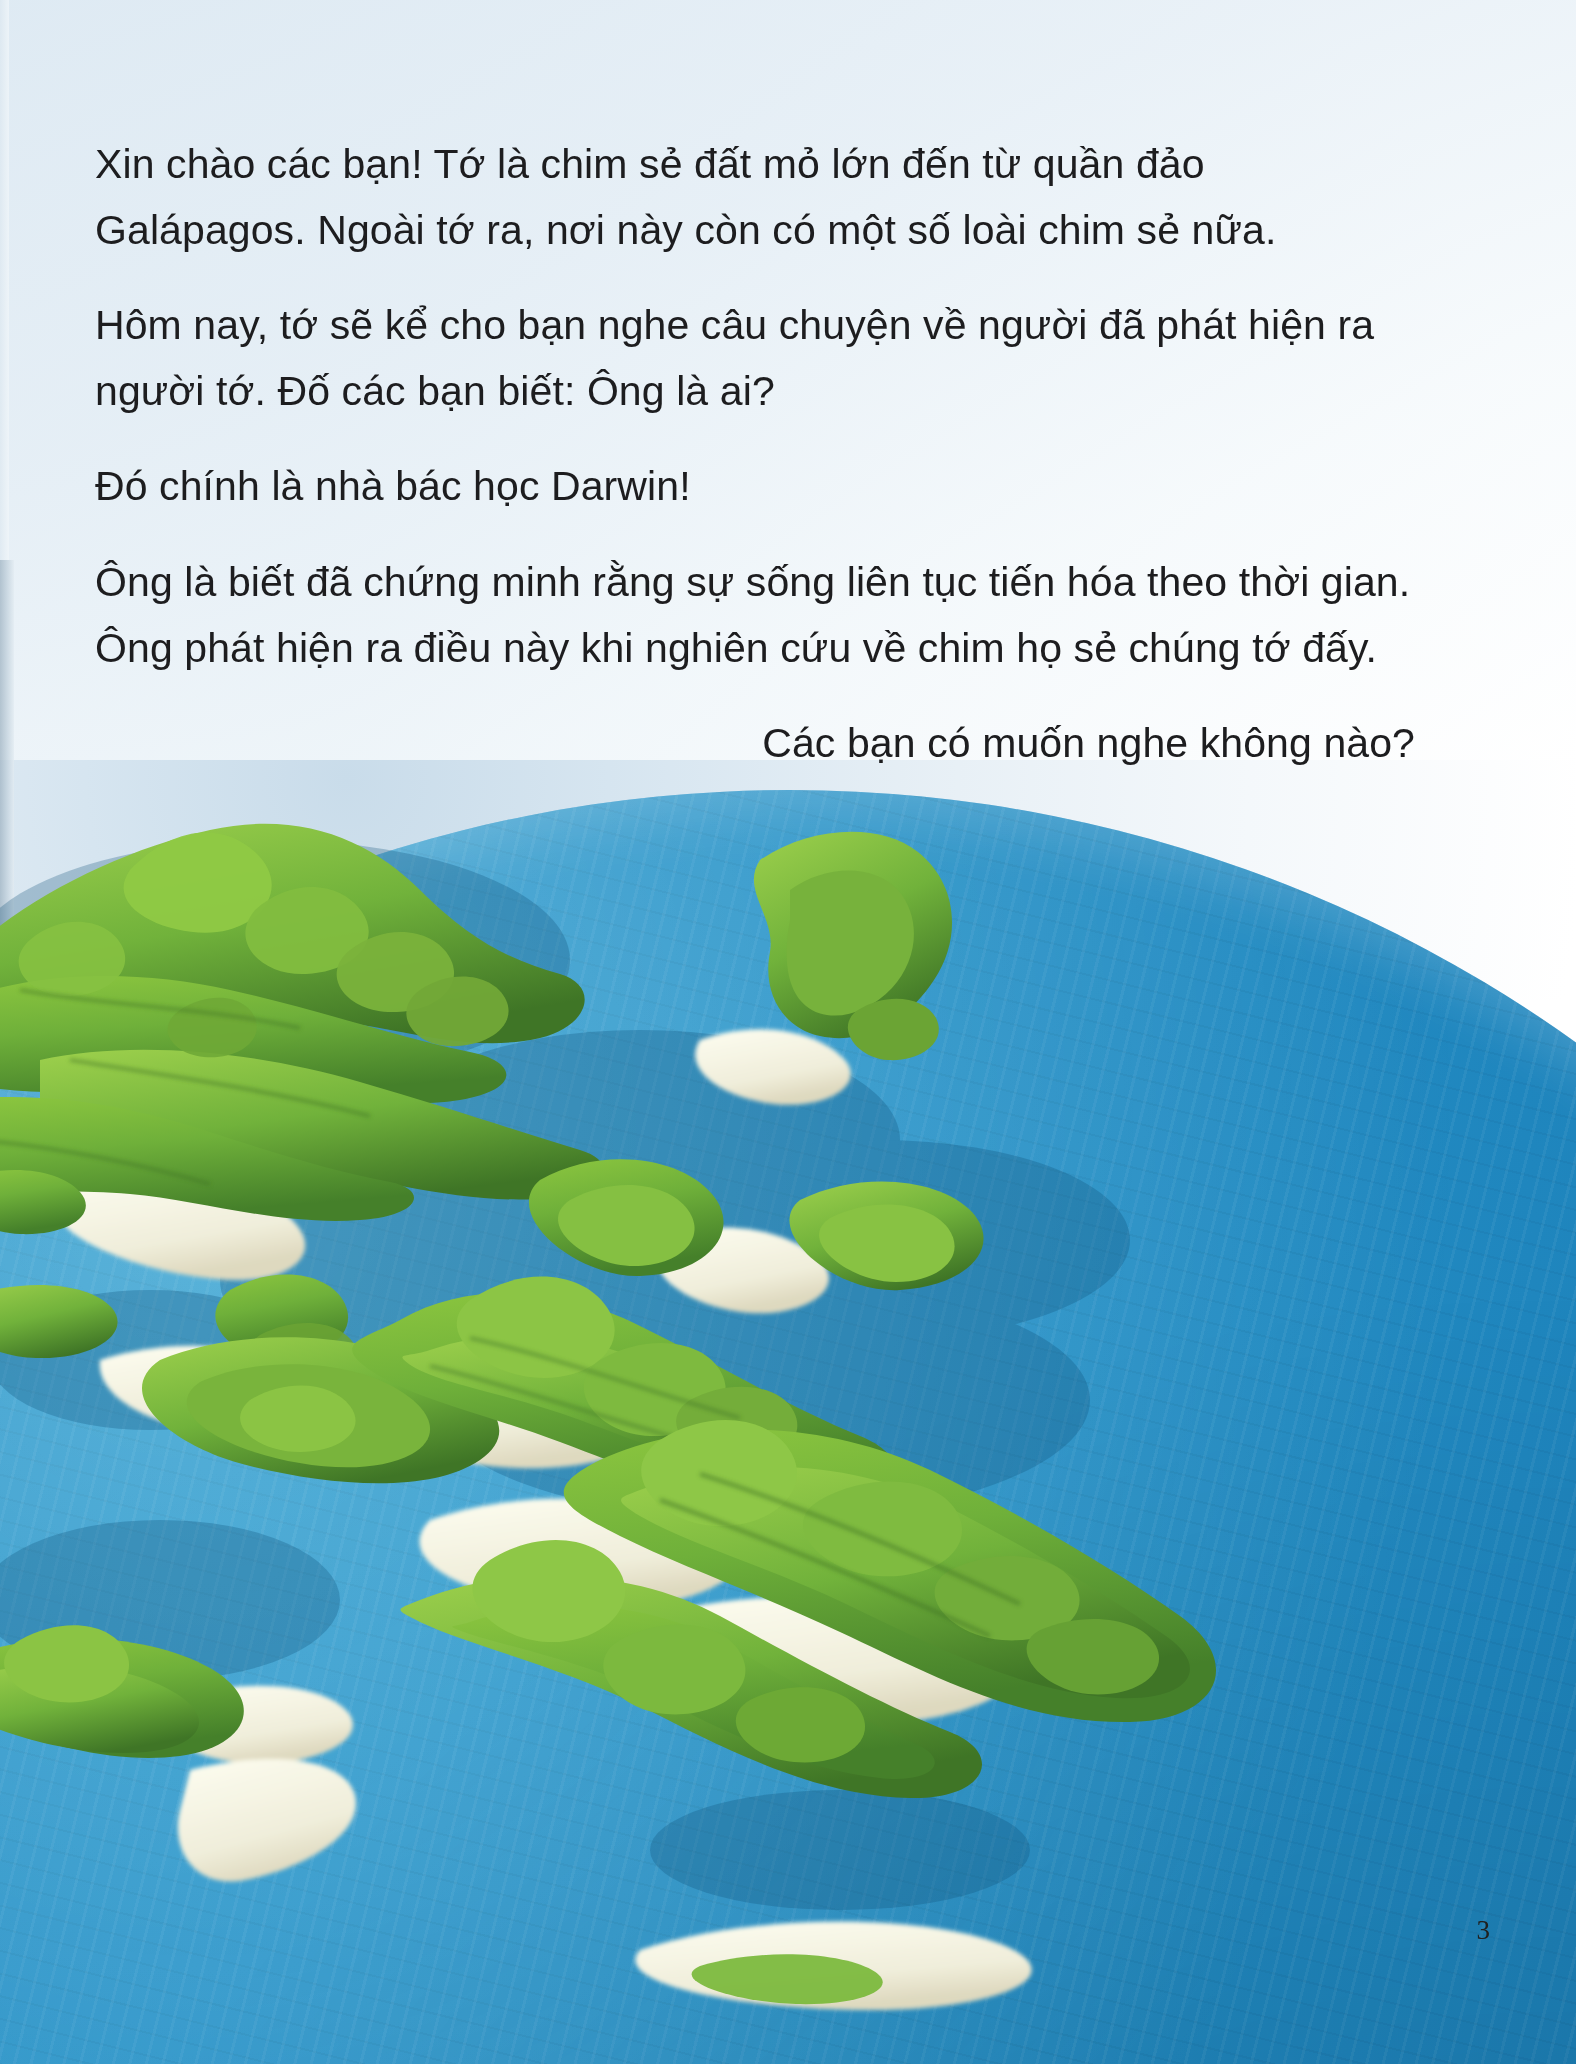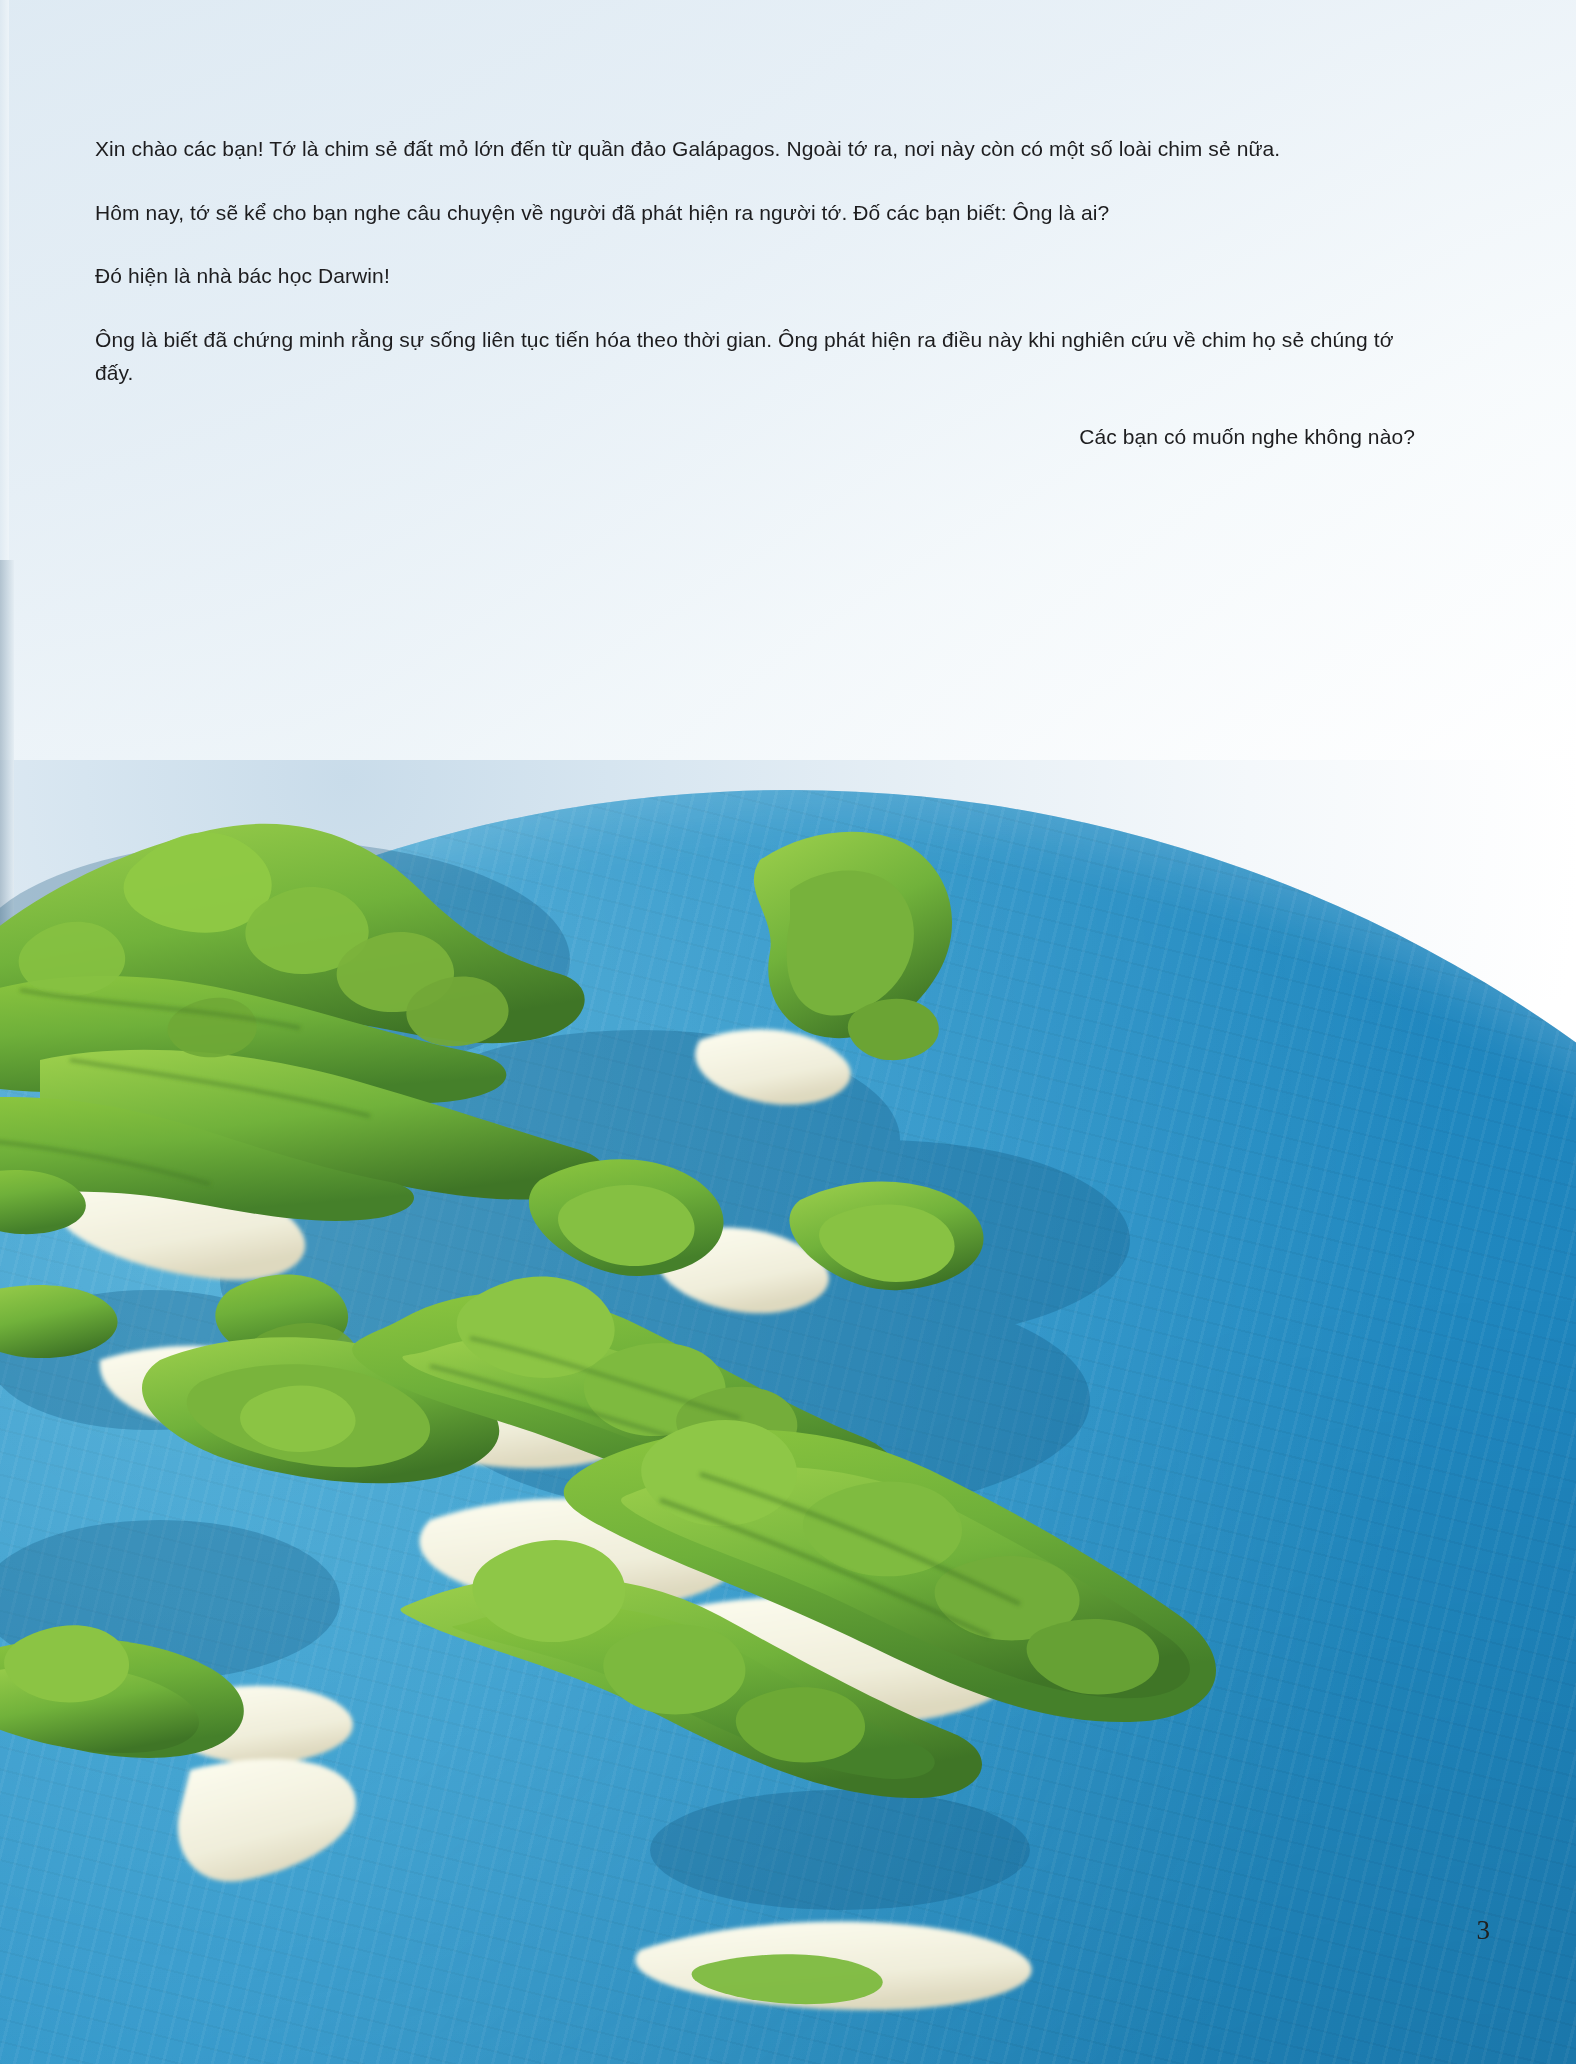--- a/index.html
+++ b/index.html
@@ -105,21 +105,21 @@
   
   .text-block {
     position: absolute;
     left: 95px;
     top: 132px;
     width: 1320px;
   }
   .para {
     margin: 0 0 30px 0;
     color: #1d1d1f;
-    font-size: 21px;
+    font-size: 41px;
     line-height: 1.60;
     letter-spacing: .1px;
     font-weight: 400;
   }
   .para:last-child { margin-bottom: 0; text-align: right; }
 
   
   .page-number {
     position: absolute;
     right: 86px;
@@ -282,20 +282,20 @@
 
       <g>
         <path d="M700 1206 C760 1188 840 1192 872 1210 C904 1228 860 1246 796 1244 C734 1242 668 1220 700 1206 Z" fill="#7cb93e" opacity=".95"></path>
       </g>
     </svg>
   </div>
 
   <div class="text-block">
     <p class="para">Xin chào các bạn! Tớ là chim sẻ đất mỏ lớn đến từ quần đảo Galápagos. Ngoài tớ ra, nơi này còn có một số loài chim sẻ nữa.</p>
     <p class="para">Hôm nay, tớ sẽ kể cho bạn nghe câu chuyện về người đã phát hiện ra người tớ. Đố các bạn biết: Ông là ai?</p>
-    <p class="para">Đó hiện là nhà bác học Darwin!</p>
+    <p class="para">Đó chính là nhà bác học Darwin!</p>
     <p class="para">Ông là biết đã chứng minh rằng sự sống liên tục tiến hóa theo thời gian. Ông phát hiện ra điều này khi nghiên cứu về chim họ sẻ chúng tớ đấy.</p>
     <p class="para">Các bạn có muốn nghe không nào?</p>
   </div>
 
   <div class="page-number">3</div>
 
 </div>
 
 </body></html>

